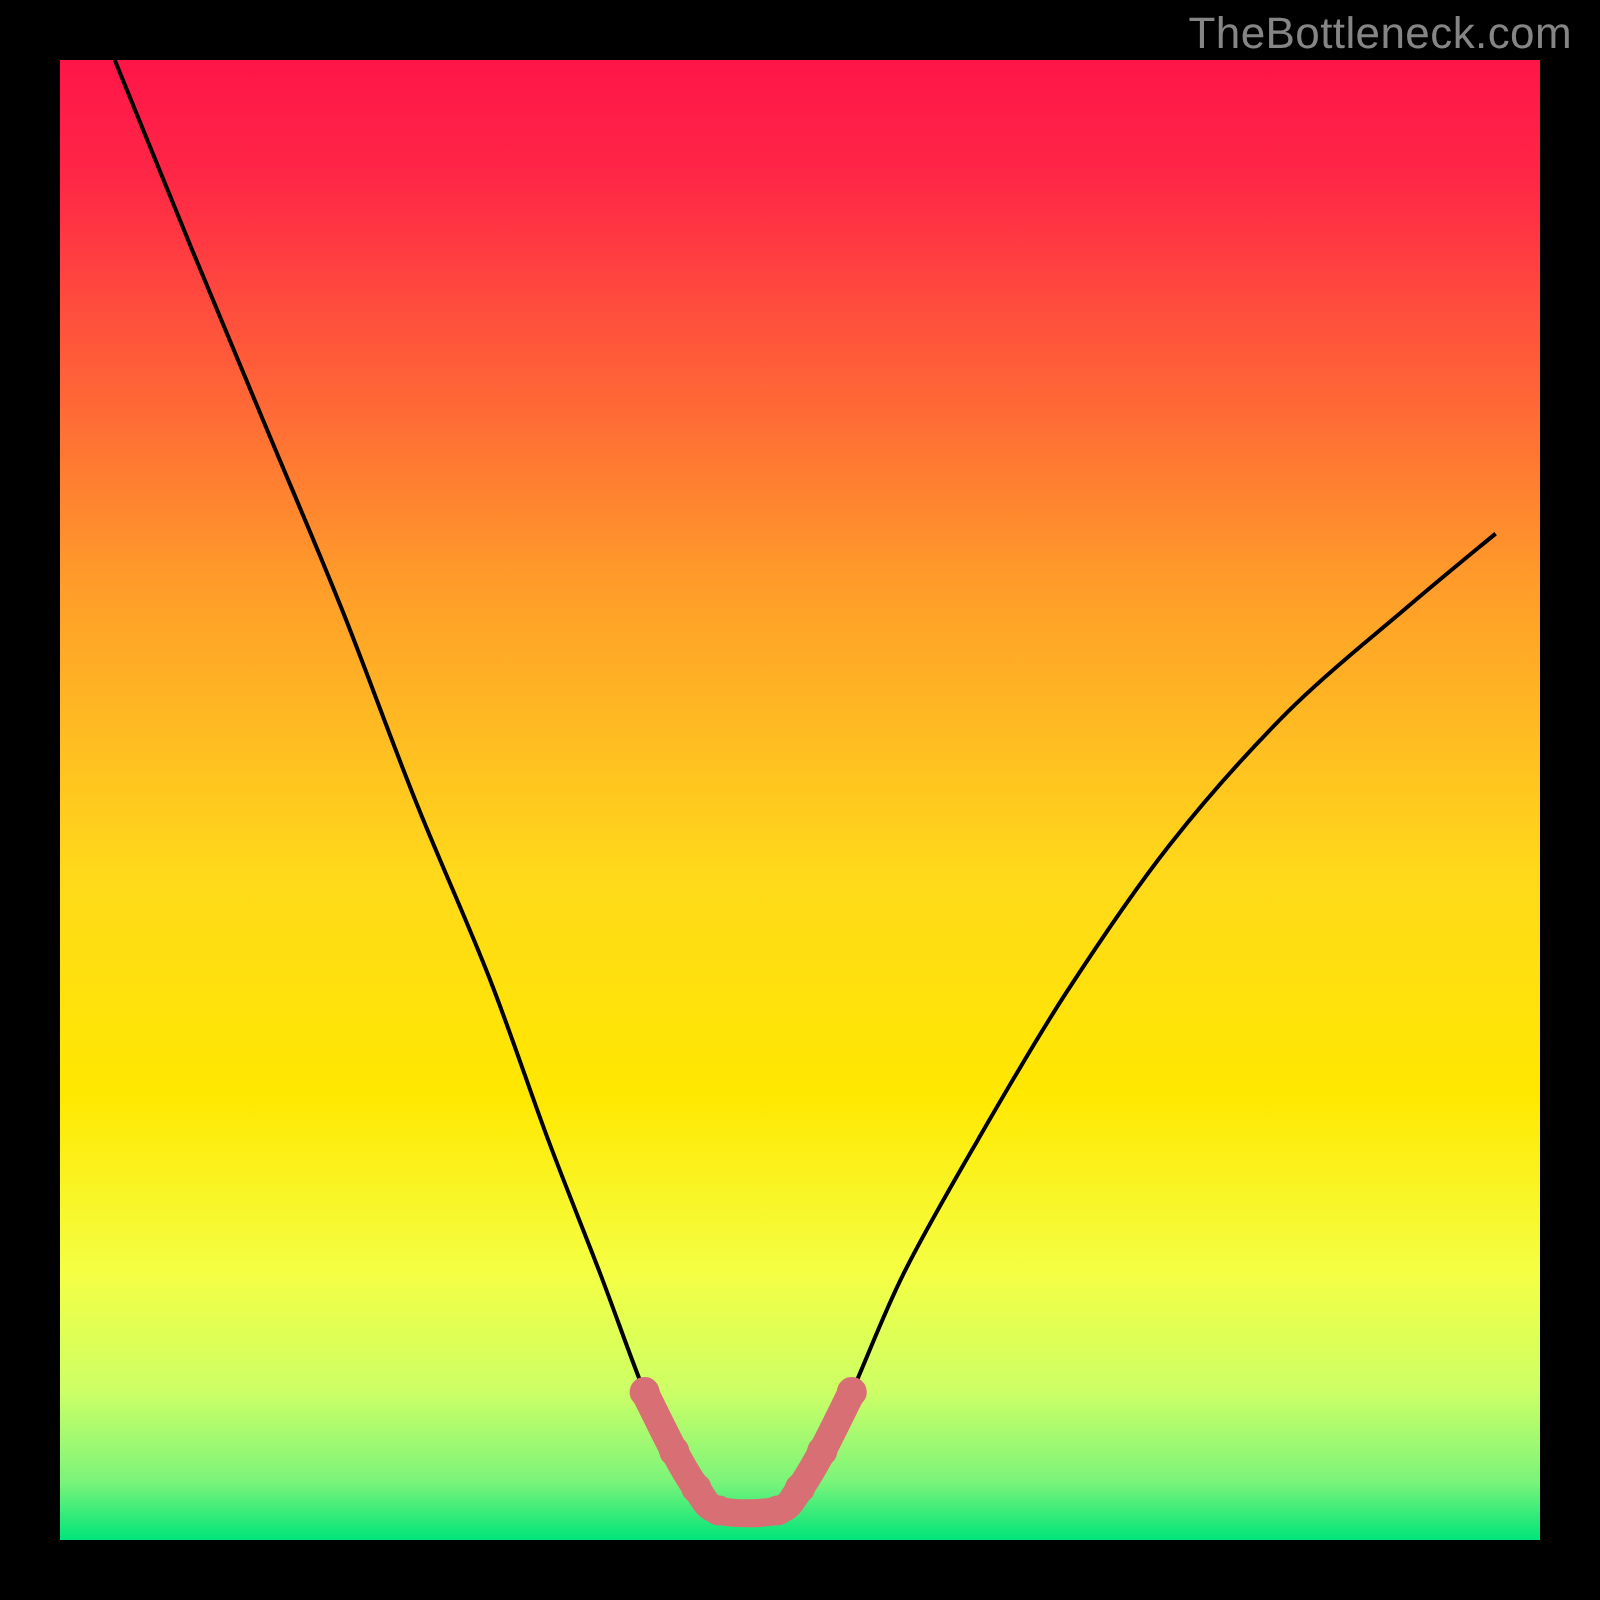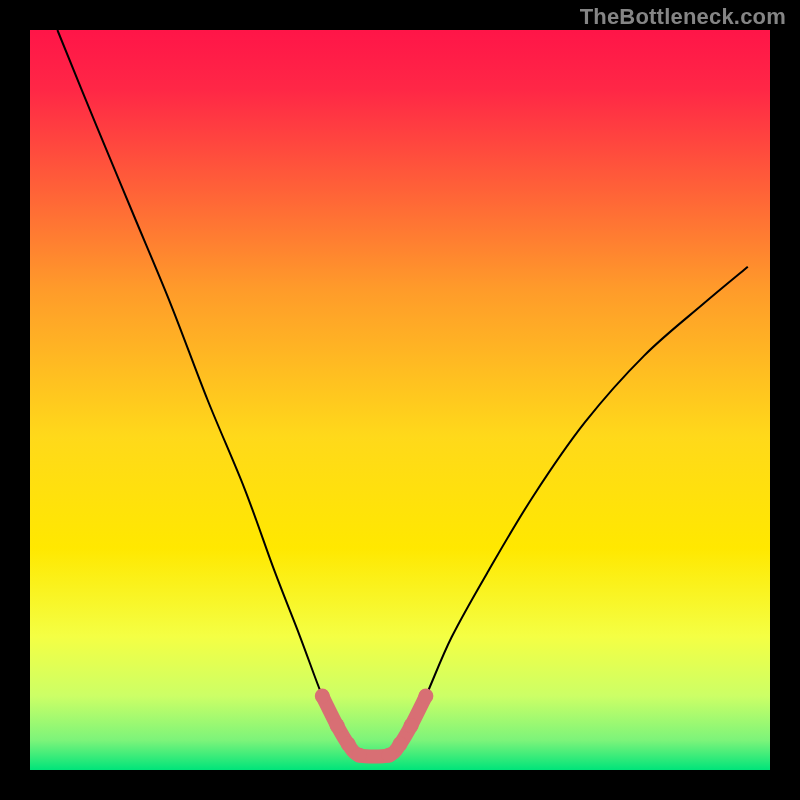--- a/index.html
+++ b/index.html
@@ -17,21 +17,21 @@
     width: 800px;
     height: 800px;
     background: #000;
   }
   .watermark {
     position: absolute;
     top: 4px;
     right: 14px;
     font-family: Arial, Helvetica, sans-serif;
     font-size: 22px;
-    font-weight: bold;
+    font-weight: normal;
     color: #858585;
     letter-spacing: 0.2px;
   }
   svg {
     position: absolute;
     left: 0;
     top: 0;
   }
 </style>
 </head>

